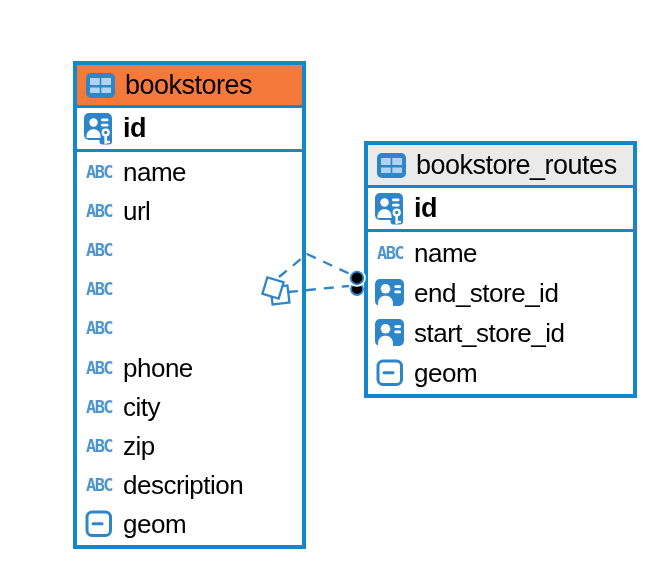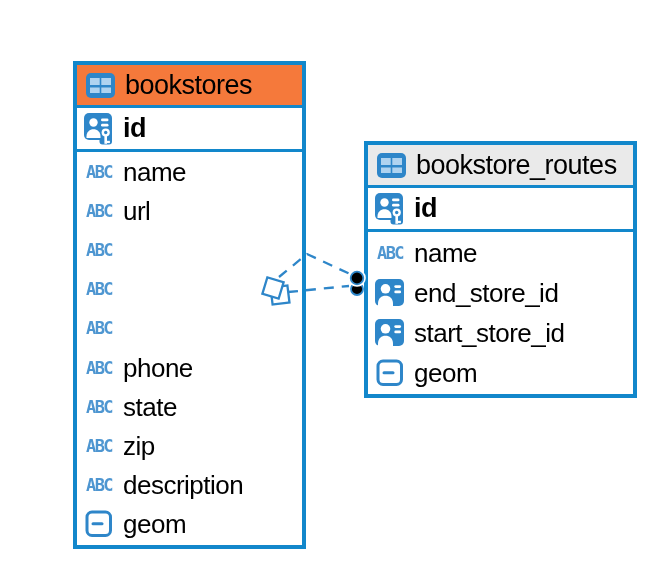--- a/index.html
+++ b/index.html
@@ -103,21 +103,21 @@
           <div class="column-row">
             <span class="icon-cell">
               <span class="abc">ABC</span>
             </span>
             <span>phone</span>
           </div>
           <div class="column-row">
             <span class="icon-cell">
               <span class="abc">ABC</span>
             </span>
-            <span>state</span>
+            <span>city</span>
           </div>
           <div class="column-row">
             <span class="icon-cell">
               <span class="abc">ABC</span>
             </span>
             <span>zip</span>
           </div>
           <div class="column-row">
             <span class="icon-cell">
               <span class="abc">ABC</span>

